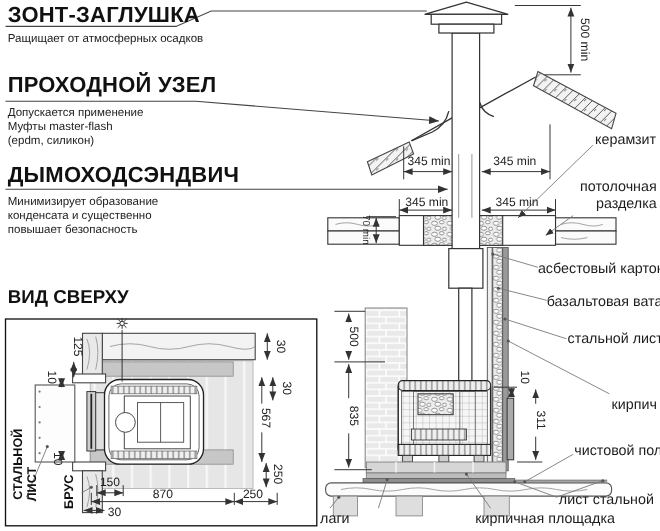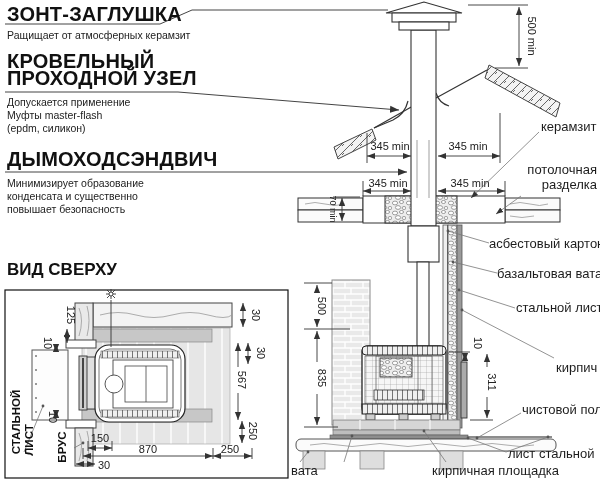--- a/index.html
+++ b/index.html
@@ -294,23 +294,22 @@
 
       <g>
         <text class="vlbl" text-anchor="middle" transform="rotate(-90 20 422)" x="20" y="422">СТАЛЬНОЙ</text>
         <text class="vlbl" text-anchor="middle" transform="rotate(-90 33 440)" x="33" y="440">ЛИСТ</text>
         <text class="vlbl" text-anchor="middle" transform="rotate(-90 66 447)" x="66" y="447">БРУС</text>
       </g>
     </g>
   </svg>
 
   <div class="abs hd" style="left:7px;top:6px;">ЗОНТ-ЗАГЛУШКА</div>
-  <div class="abs note" style="left:7px;top:29px;">Ращищает от атмосферных керамзит</div>
-
-  <div class="abs hd" style="left:7px;top:53px;">КРОВЕЛЬНЫЙ</div>
+  <div class="abs note" style="left:7px;top:29px;">Ращищает от атмосферных осадков</div>
+
   <div class="abs hd" style="left:7px;top:70px;">ПРОХОДНОЙ УЗЕЛ</div>
   <div class="abs note" style="left:7px;top:96px;">Допускается применение</div>
   <div class="abs note" style="left:7px;top:109px;">Муфты master-flash</div>
   <div class="abs note" style="left:7px;top:122px;">(epdm, силикон)</div>
 
   <div class="abs hd" style="left:7px;top:151px;">ДЫМОХОДСЭНДВИЧ</div>
   <div class="abs note" style="left:7px;top:177px;">Минимизирует образование</div>
   <div class="abs note" style="left:7px;top:190px;">конденсата и существенно</div>
   <div class="abs note" style="left:7px;top:203px;">повышает безопасность</div>
 
@@ -319,16 +318,16 @@
   <div class="abs lbl" style="left:541px;top:119px;">керамзит</div>
   <div class="abs lbl lblr" style="left:503px;top:162px;width:94px;">потолочная</div>
   <div class="abs lbl lblr" style="left:503px;top:177px;width:94px;">разделка</div>
   <div class="abs lbl" style="left:489px;top:236px;">асбестовый картон</div>
   <div class="abs lbl" style="left:497px;top:266px;">базальтовая вата</div>
   <div class="abs lbl" style="left:516px;top:300px;">стальной лист</div>
   <div class="abs lbl" style="left:556px;top:360px;">кирпич</div>
   <div class="abs lbl" style="left:522px;top:402px;">чистовой пол</div>
   <div class="abs lbl" style="left:508px;top:446px;">лист стальной</div>
 
-  <div class="abs lbl" style="left:291px;top:463px;">вата</div>
+  <div class="abs lbl" style="left:291px;top:463px;">лаги</div>
   <div class="abs lbl" style="left:432px;top:463px;text-align:right;">кирпичная площадка</div>
 
 </div>
 
 </body></html>

